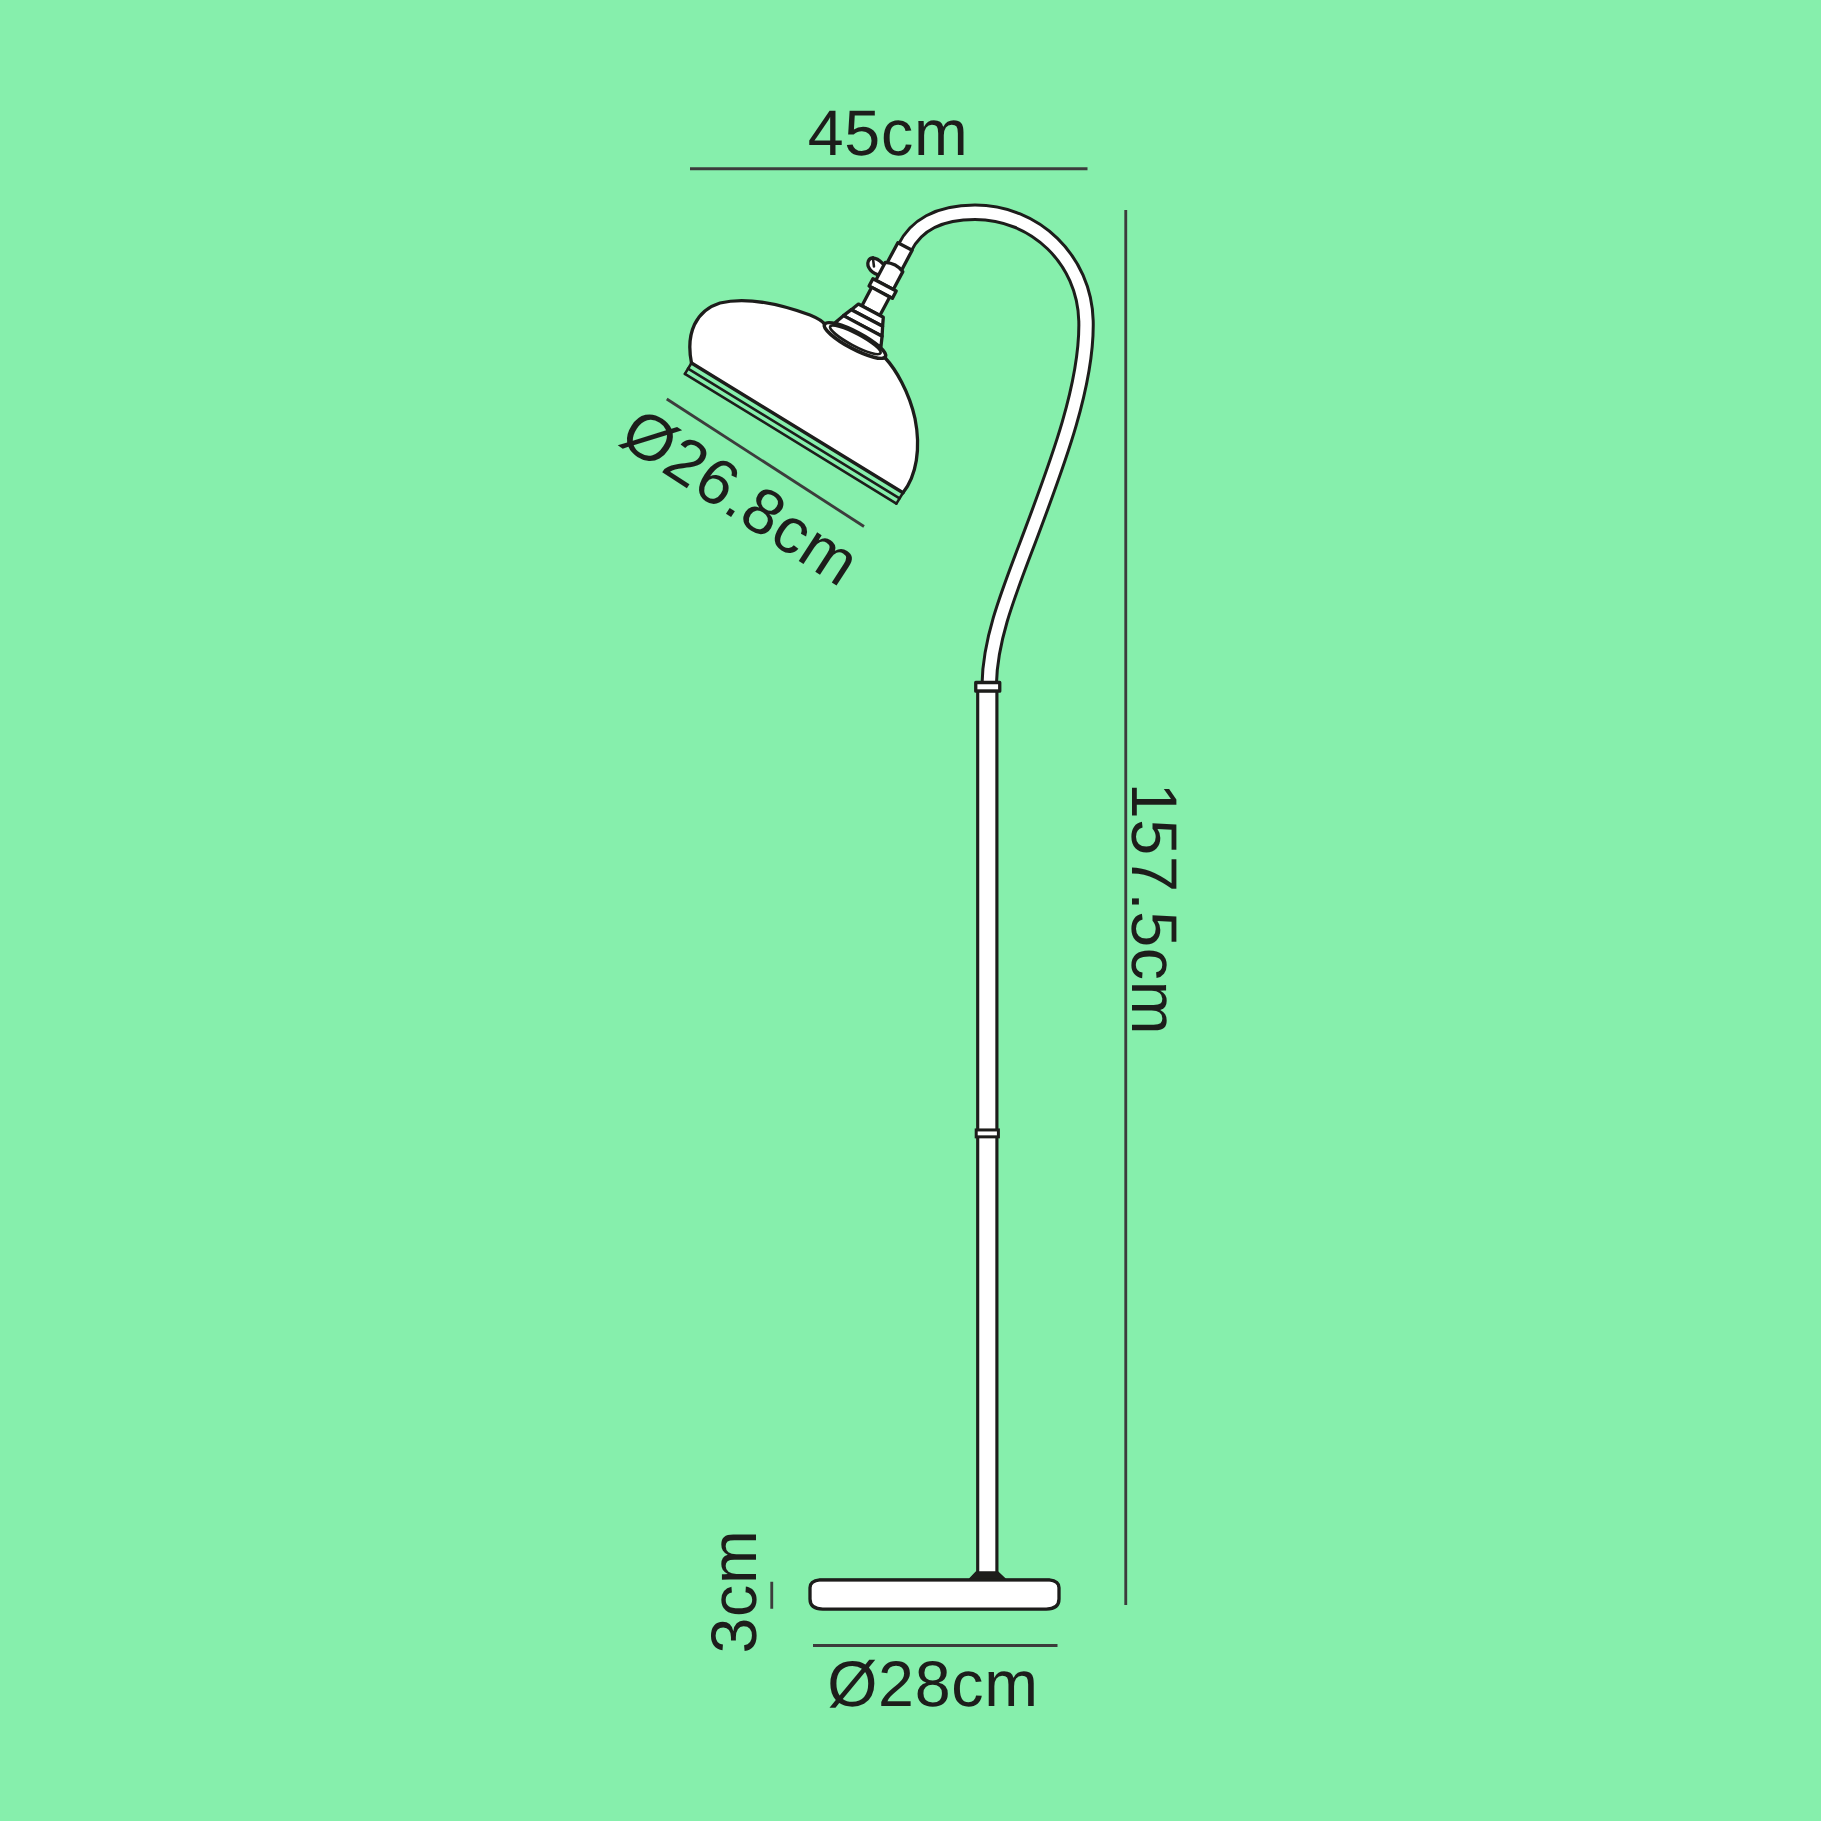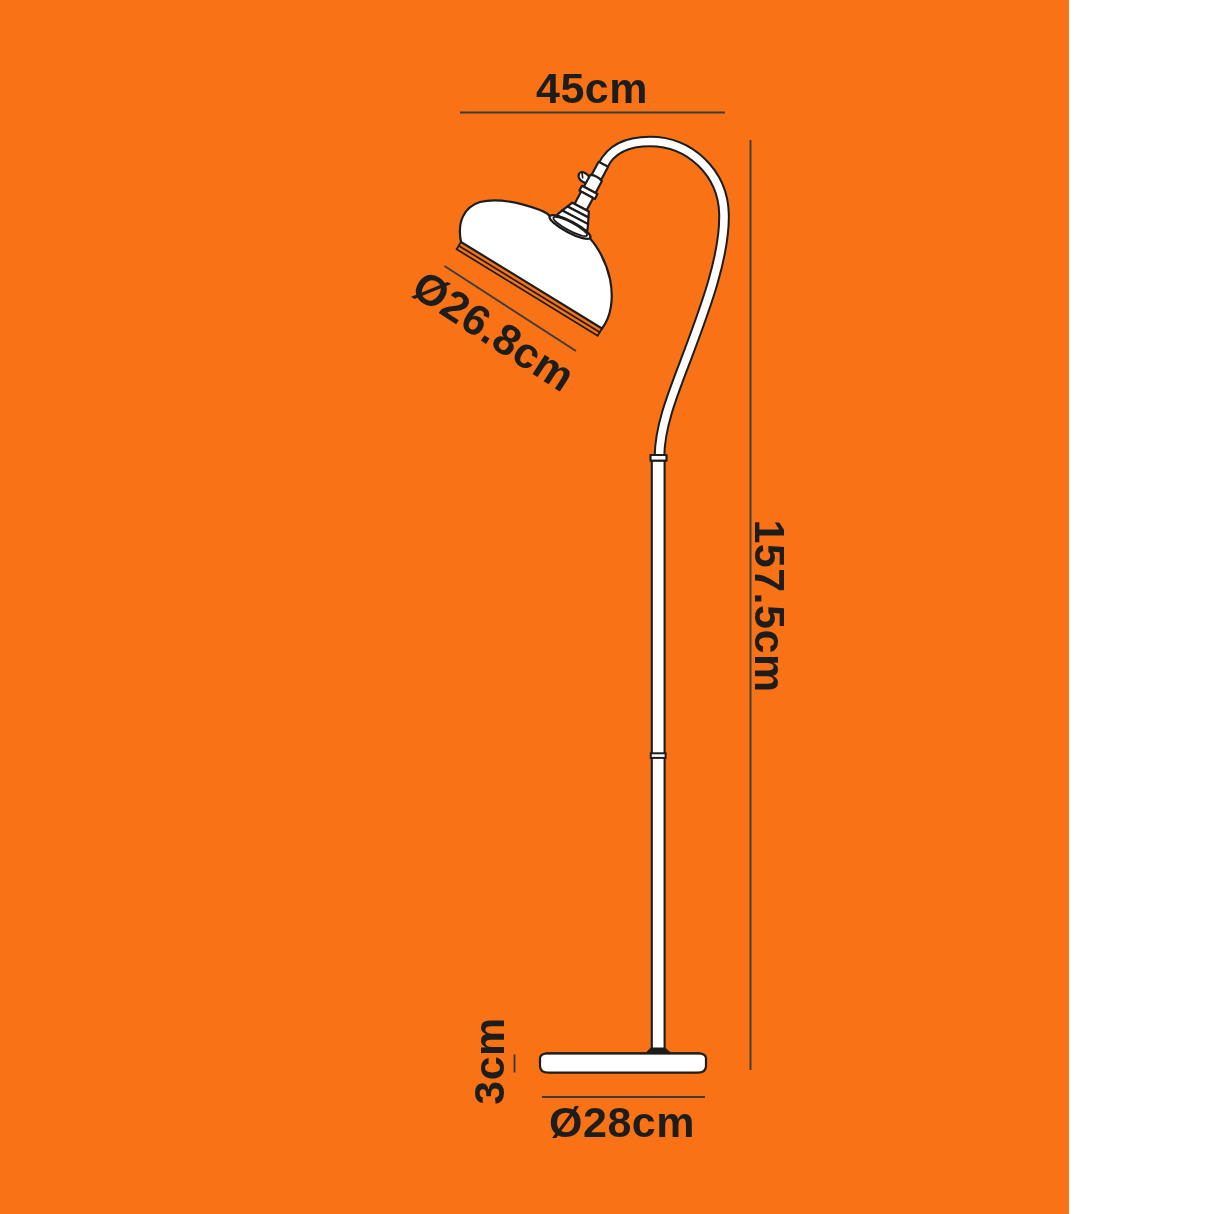--- a/index.html
+++ b/index.html
@@ -2,26 +2,25 @@
 <html><head>
 <meta charset="utf-8">
 <style>
   html, body {
     margin: 0;
     padding: 0;
     background: #ffffff;
   }
   .canvas {
     position: relative;
-    width: 1069px;
+    width: 1214px;
     height: 1214px;
-    background: #f97316;
+    background: #86efac;
     overflow: hidden;
     font-family: "Liberation Sans", sans-serif;
-    font-weight: bold;
   }
   svg.diagram {
     position: absolute;
     left: 0;
     top: 0;
     width: 1214px;
     height: 1214px;
     display: block;
   }
   .outline {

